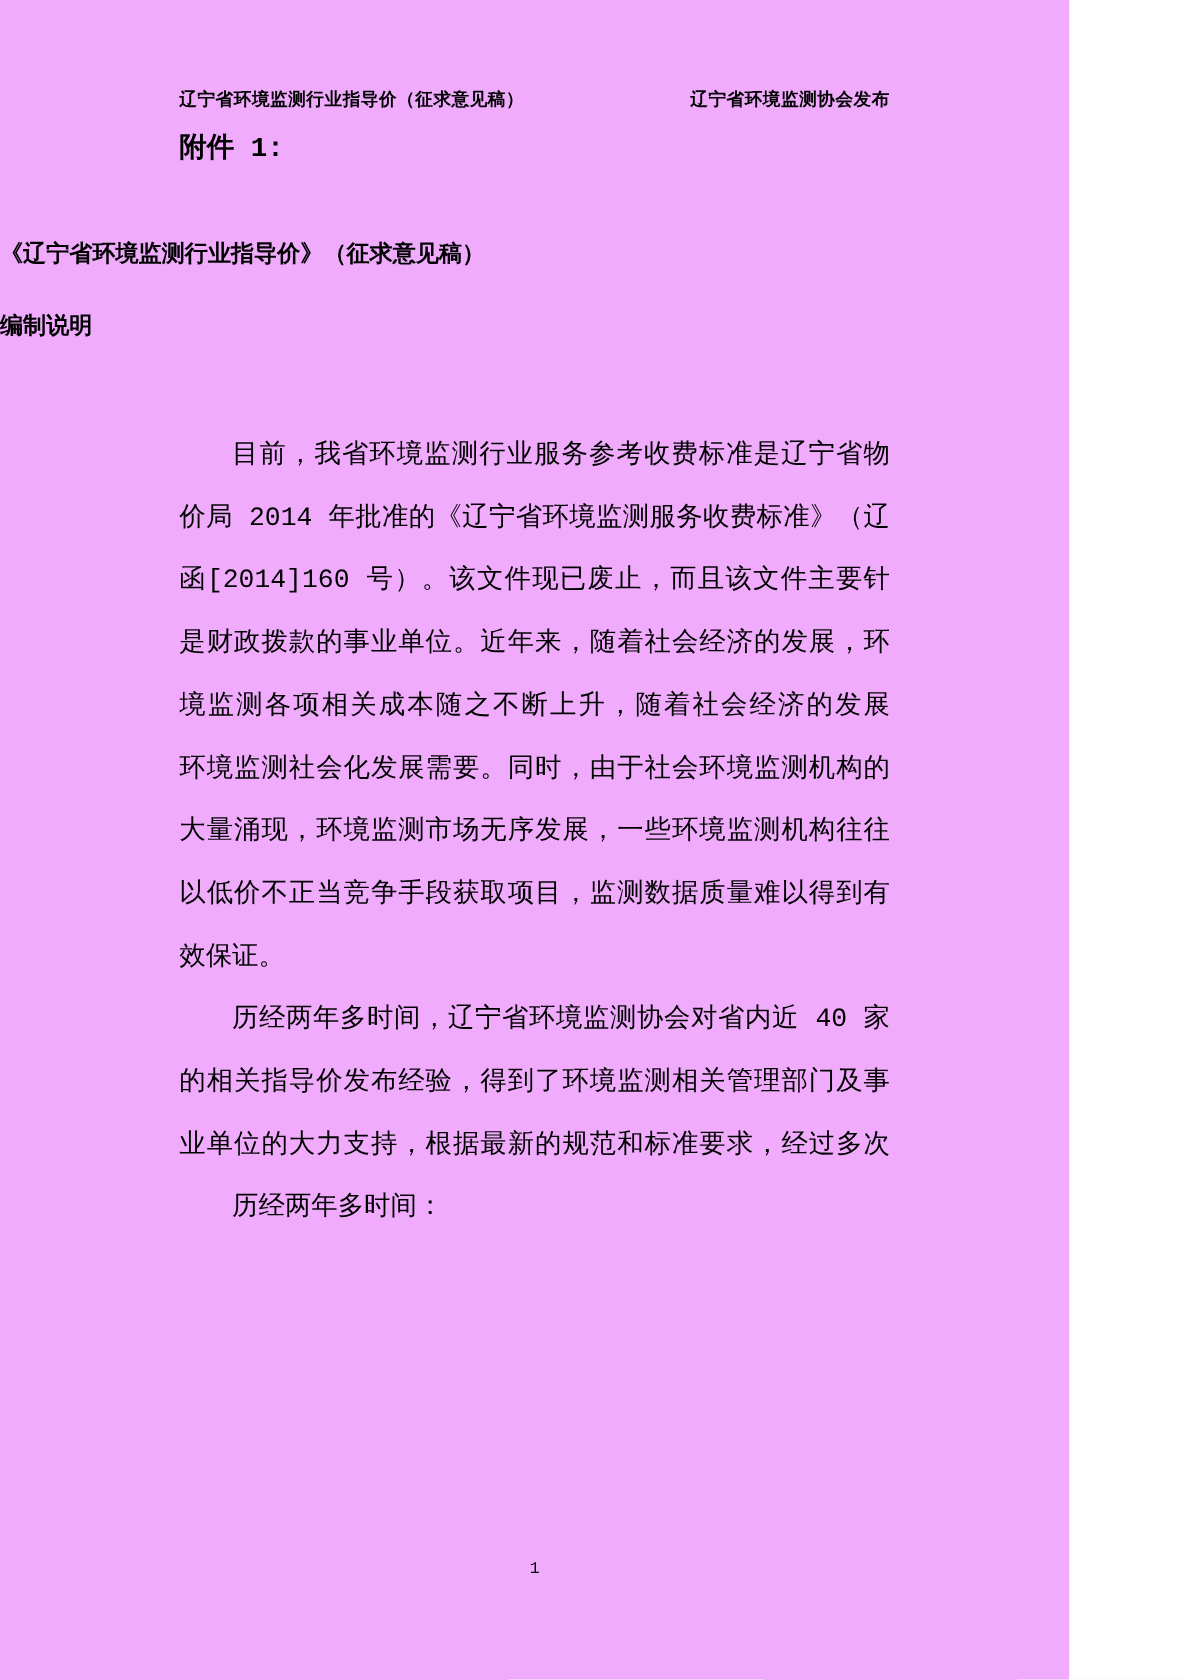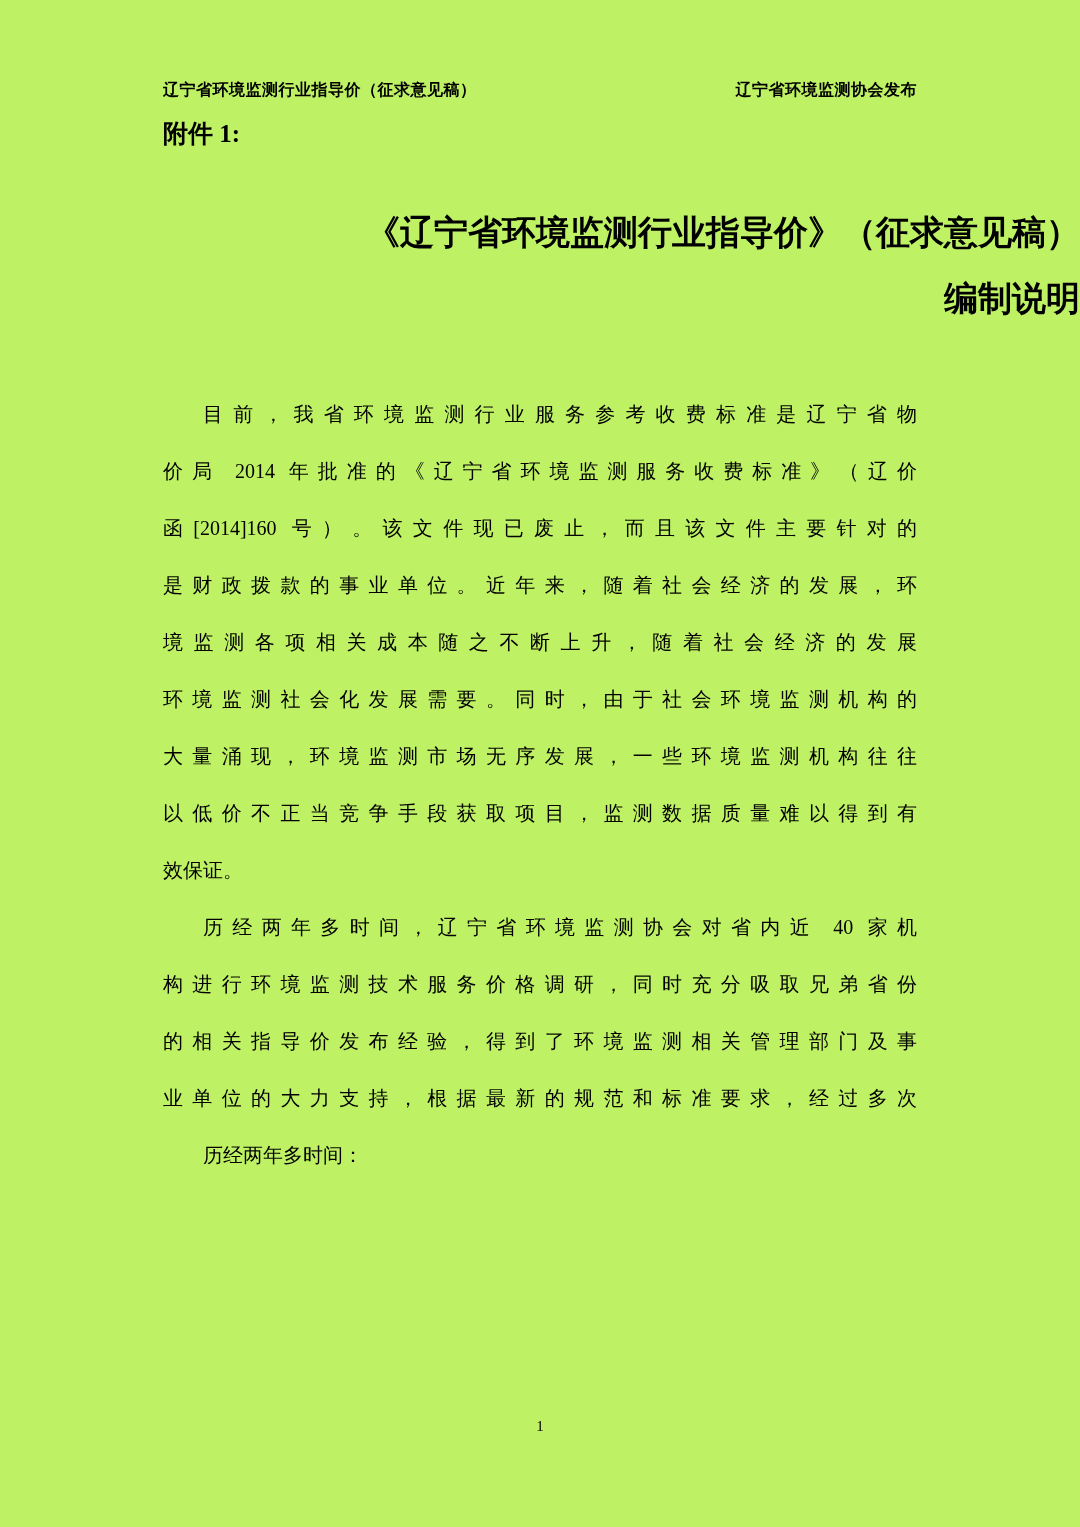--- a/index.html
+++ b/index.html
@@ -1,49 +1,49 @@
 <!DOCTYPE html>
 <html><head>
 <meta charset="utf-8">
 <style>
   * { margin: 0; padding: 0; box-sizing: border-box; }
   html, body { background: #ffffff; }
   .page {
     position: relative;
-    width: 1080px;
+    width: 972px;
     height: 1527px;
-    background: #bef264;
+    background: #f0abfc;
     color: #000000;
-    font-family: Liberation Serif, serif;
+    font-family: Liberation Mono, monospace;
     overflow: hidden;
   }
   .header {
     display: flex;
     justify-content: space-between;
     align-items: baseline;
     padding: 80px 163px 0 163px;
     font-size: 16px;
     font-weight: bold;
     letter-spacing: 0.5px;
   }
   .attachment {
     margin: 16px 163px 0 163px;
     font-size: 25px;
     font-weight: bold;
   }
   .doc-title {
     margin-top: 50px;
-    text-align: right;
-    font-size: 34px;
+    text-align: left;
+    font-size: 21px;
     font-weight: bold;
     line-height: 66px;
   }
   .body-text {
     margin: 54px 163px 0 163px;
-    font-size: 20px;
+    font-size: 24px;
   }
   .bodyline {
     line-height: 57px;
     height: 57px;
     text-align: justify;
     text-align-last: justify;
     text-justify: inter-character;
     overflow: hidden;
   }
   .bodyline.indent { text-indent: 2em; }
@@ -80,21 +80,20 @@
     <div class="bodyline">价局 2014 年批准的《辽宁省环境监测服务收费标准》（辽价</div>
     <div class="bodyline">函[2014]160 号）。该文件现已废止，而且该文件主要针对的</div>
     <div class="bodyline">是财政拨款的事业单位。近年来，随着社会经济的发展，环</div>
     <div class="bodyline">境监测各项相关成本随之不断上升，随着社会经济的发展</div>
     <div class="bodyline">环境监测社会化发展需要。同时，由于社会环境监测机构的</div>
     <div class="bodyline">大量涌现，环境监测市场无序发展，一些环境监测机构往往</div>
     <div class="bodyline">以低价不正当竞争手段获取项目，监测数据质量难以得到有</div>
     <div class="bodyline last">效保证。</div>
 
     <div class="bodyline indent">历经两年多时间，辽宁省环境监测协会对省内近 40 家机</div>
-    <div class="bodyline">构进行环境监测技术服务价格调研，同时充分吸取兄弟省份</div>
     <div class="bodyline">的相关指导价发布经验，得到了环境监测相关管理部门及事</div>
     <div class="bodyline">业单位的大力支持，根据最新的规范和标准要求，经过多次</div>
 
     <div class="bodyline indent last">历经两年多时间：</div>
   </div>
 
   <div class="page-number">1</div>
 
 </div>
 

